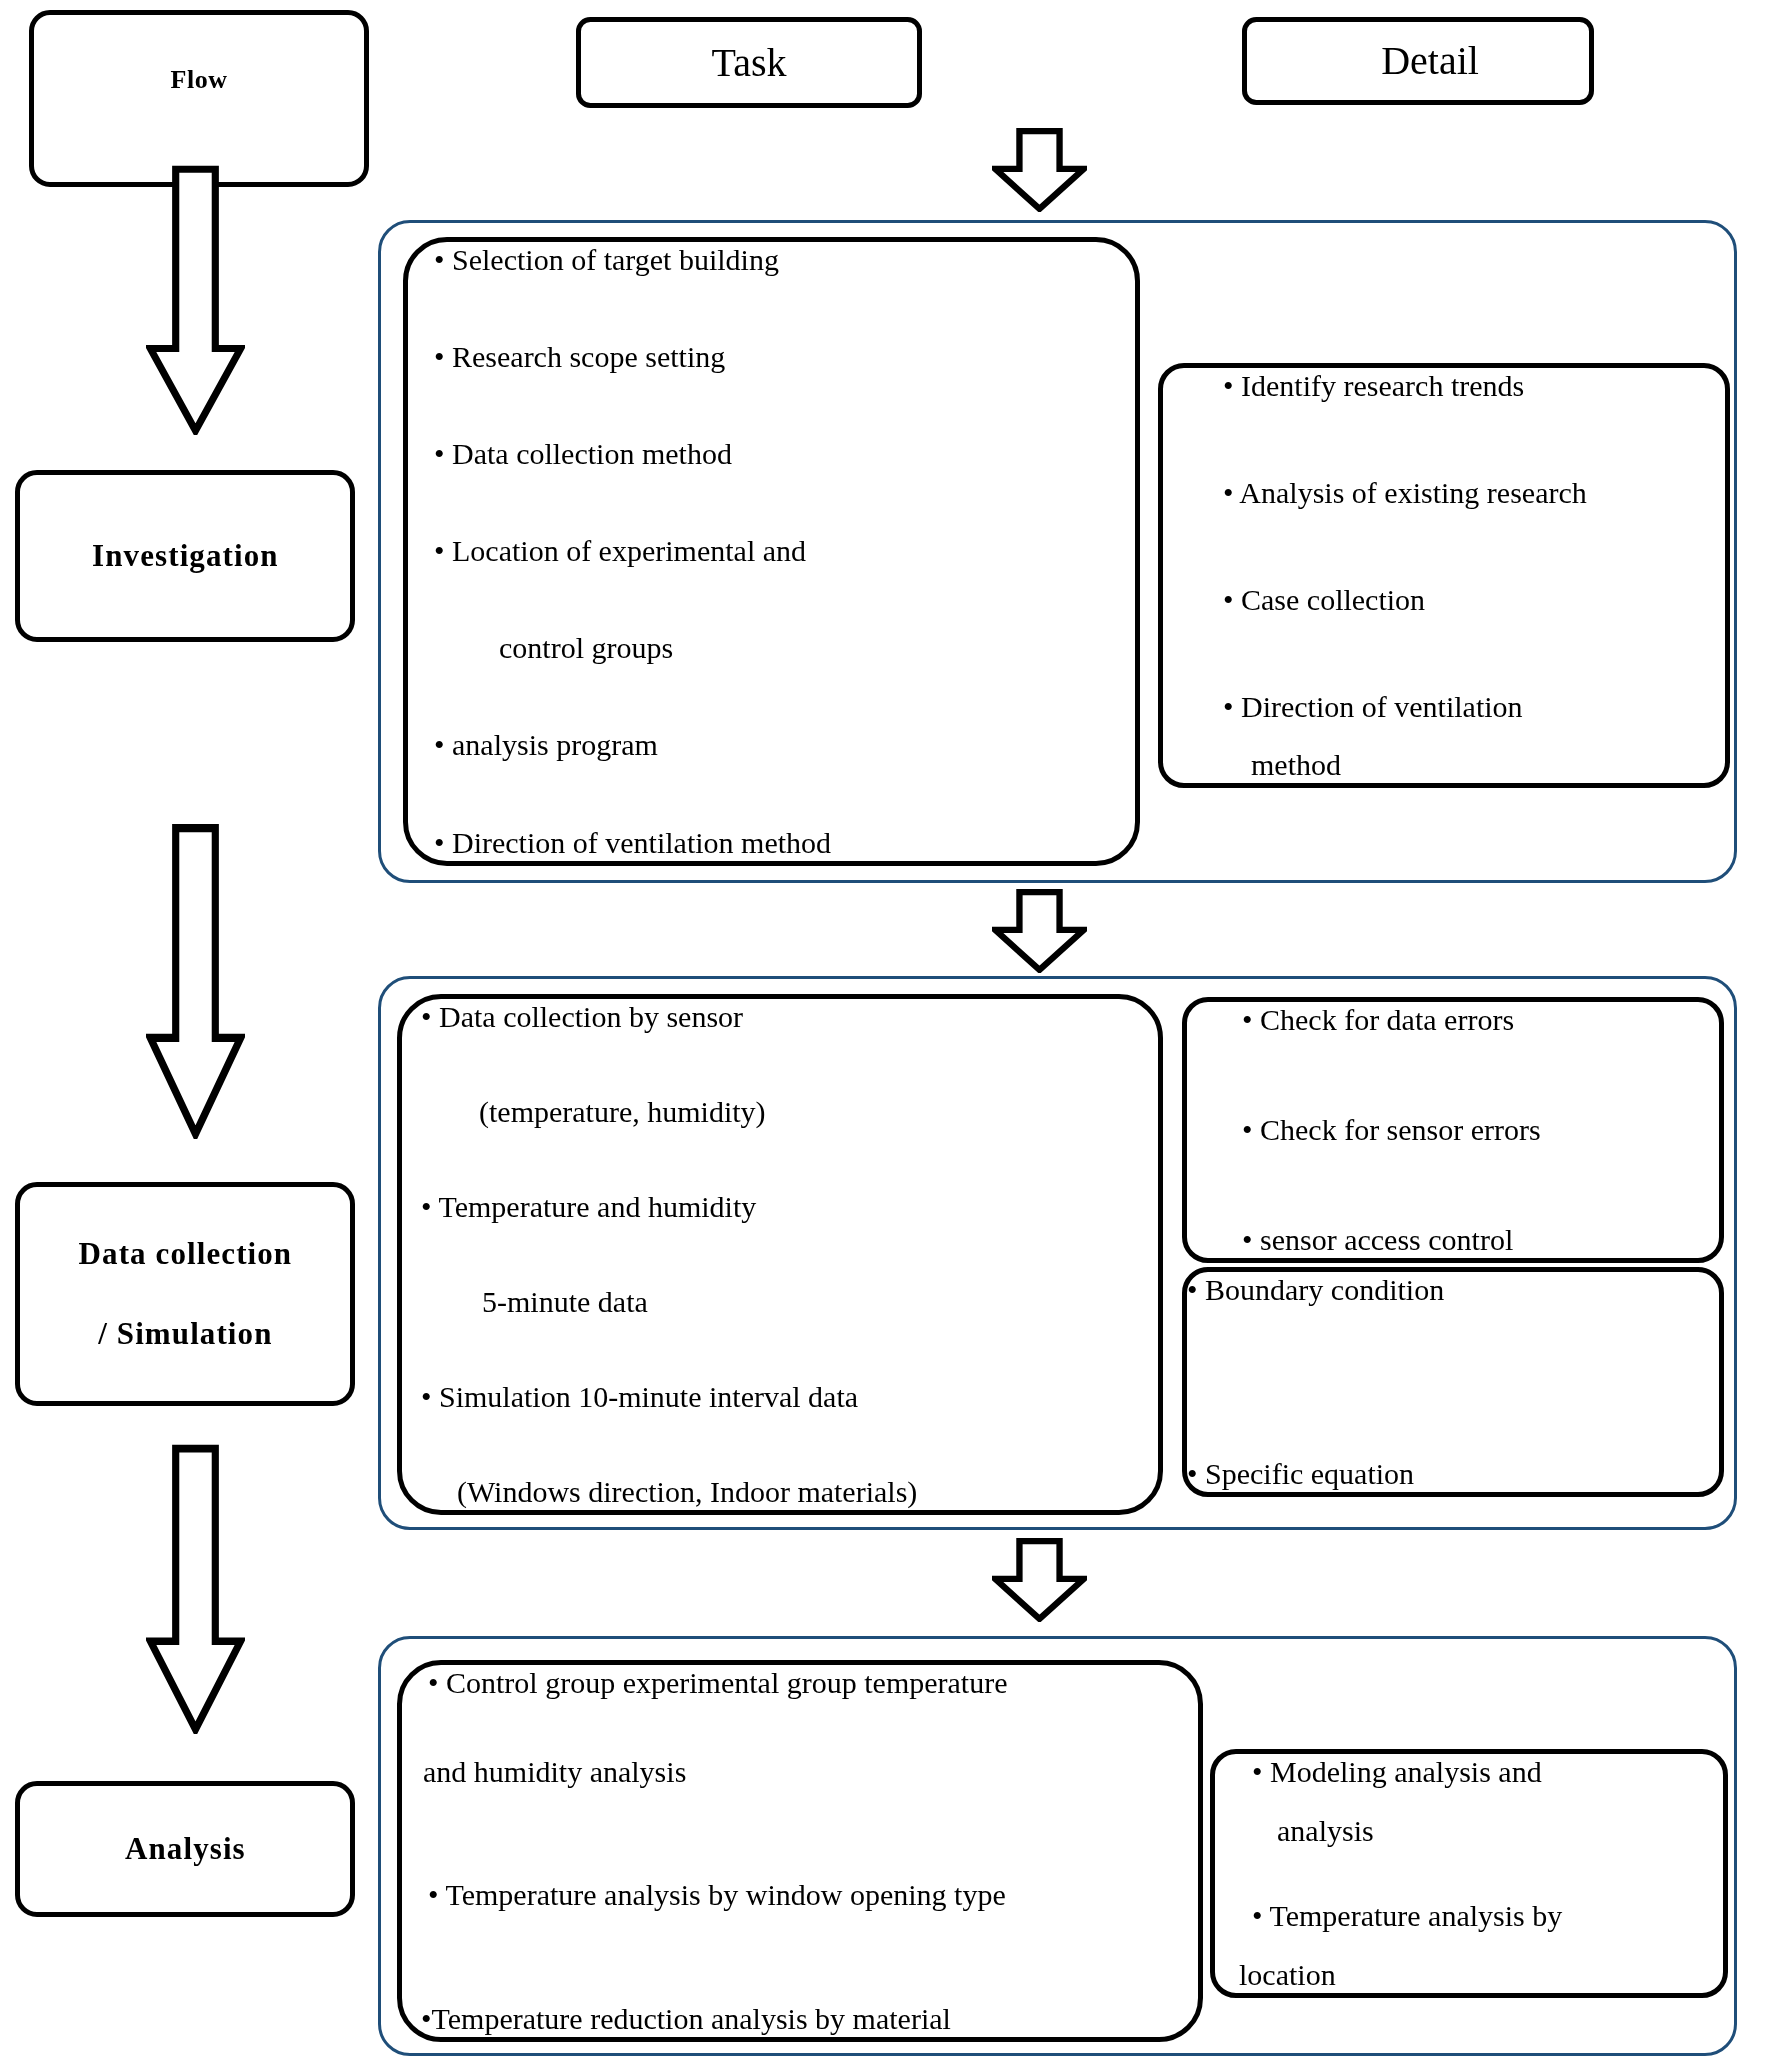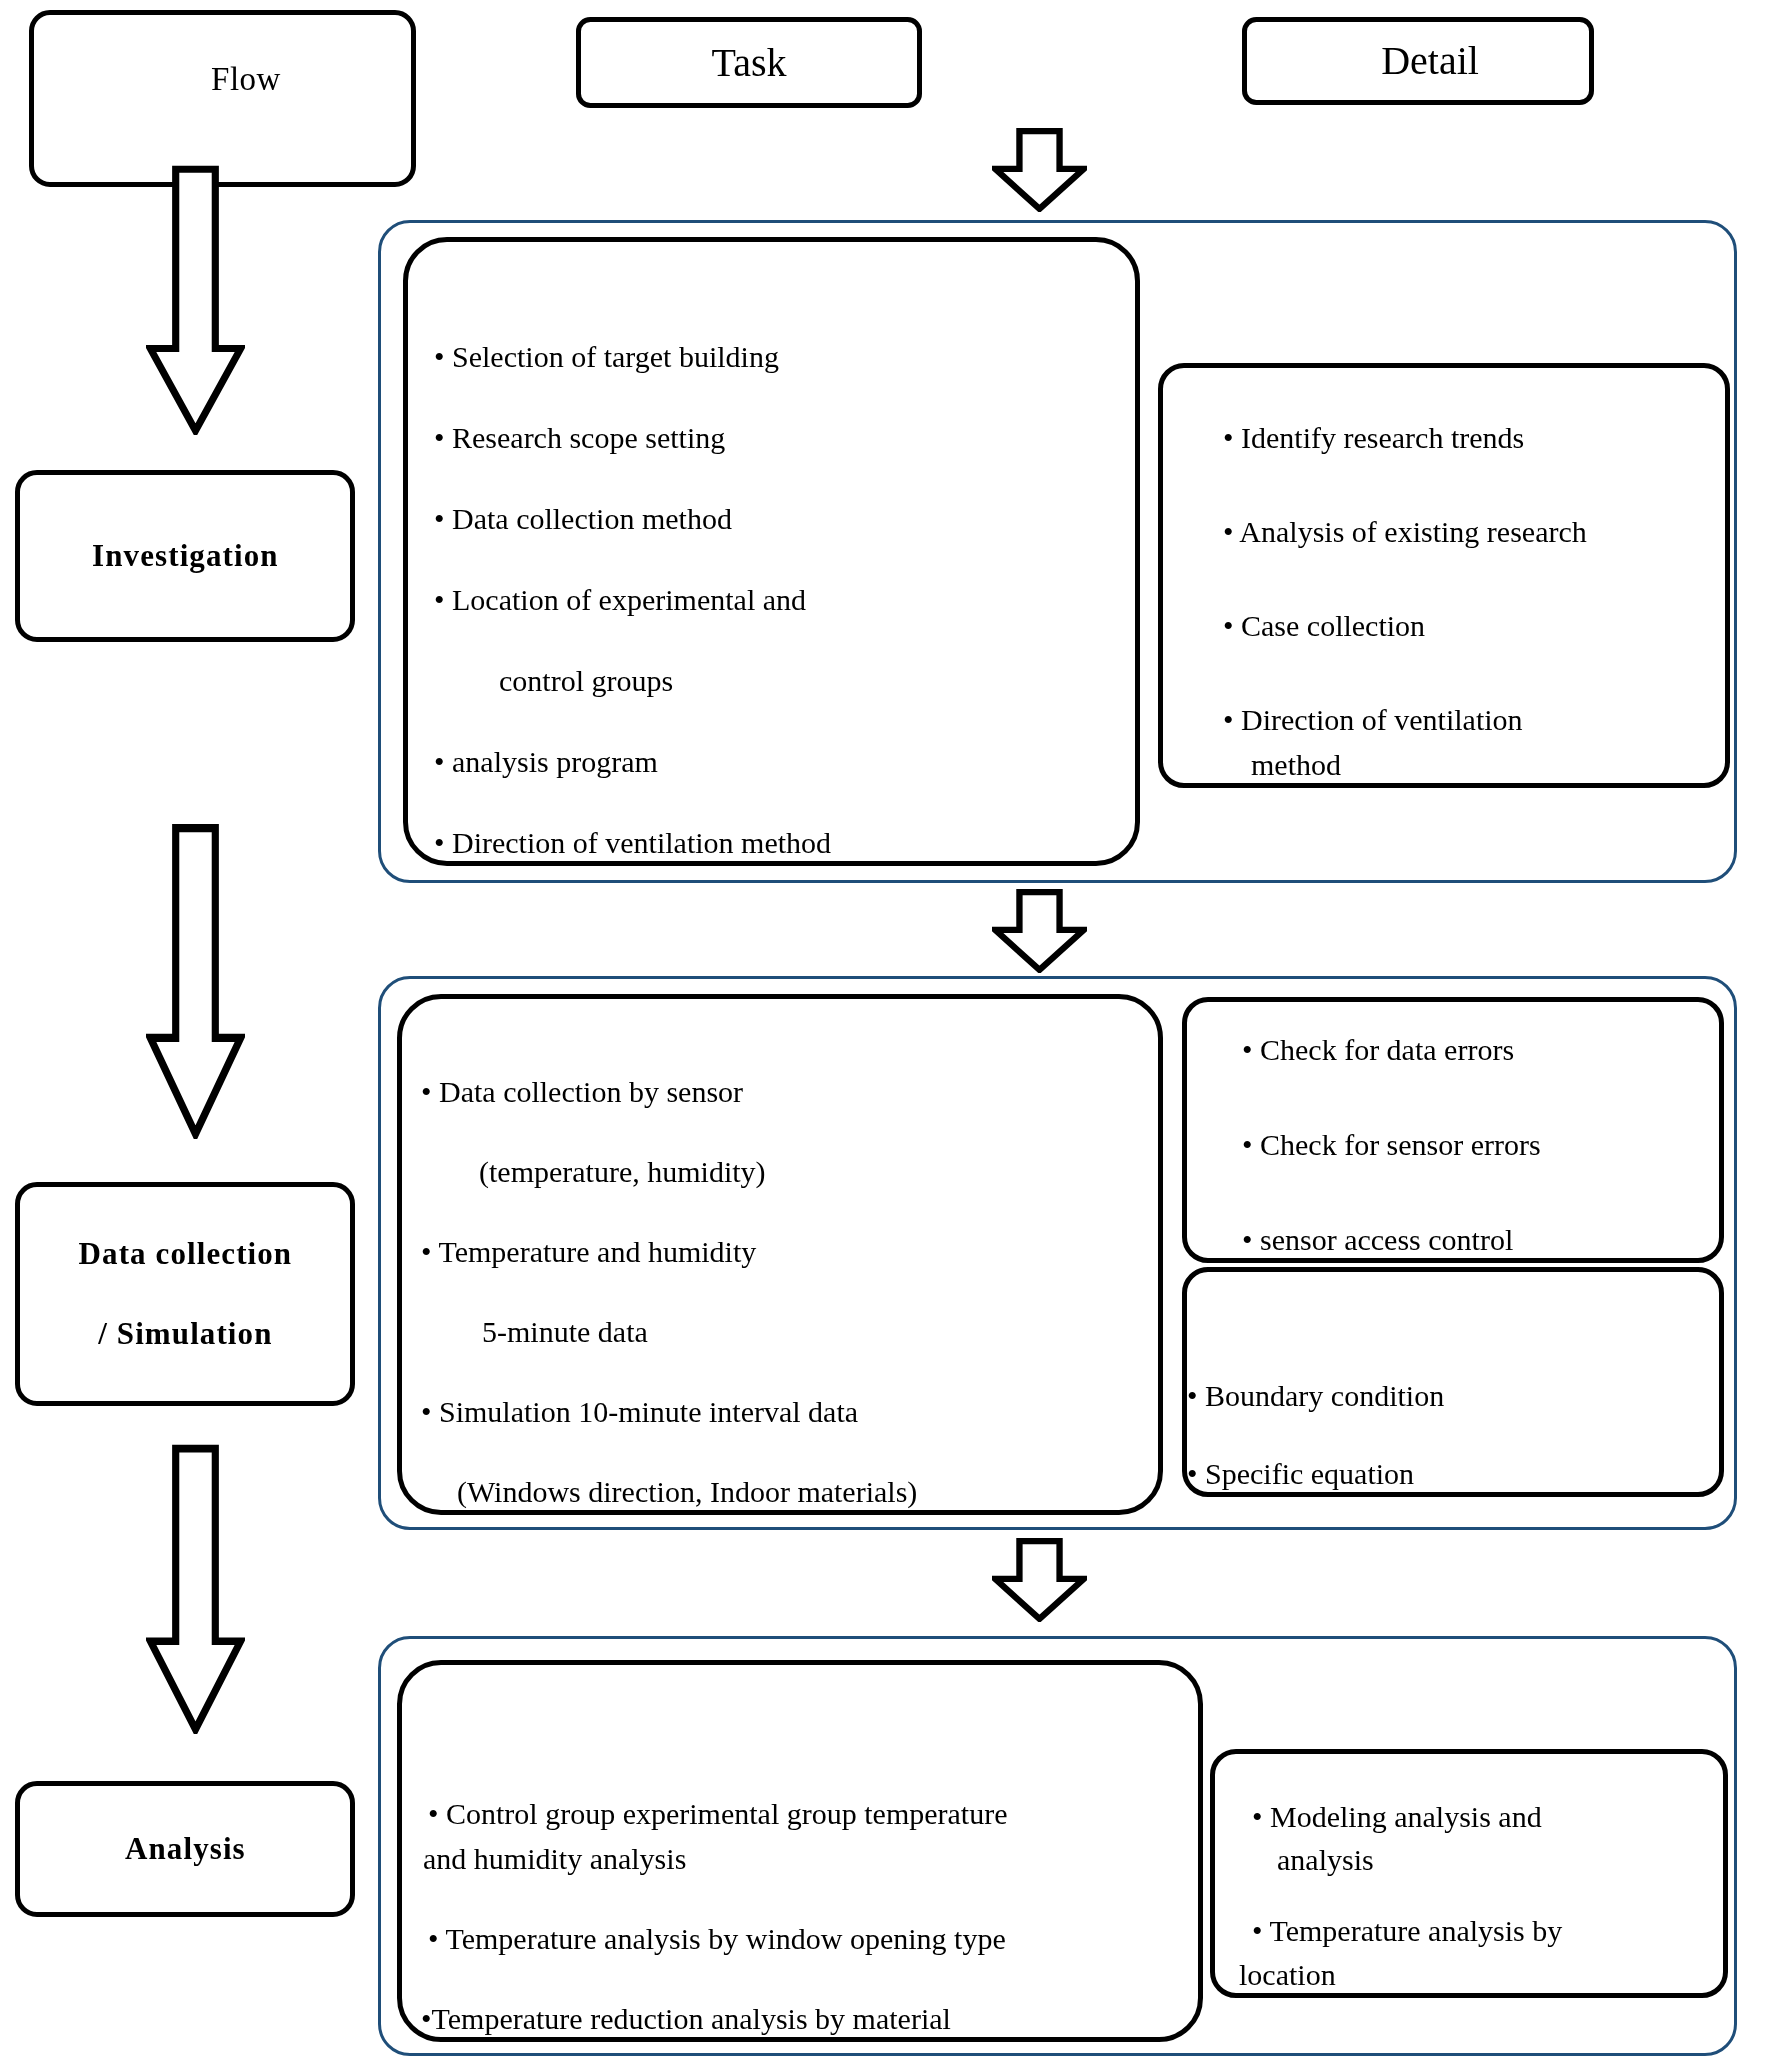--- a/index.html
+++ b/index.html
@@ -10,36 +10,36 @@
         display:flex;align-items:center;justify-content:center;font-size:40px;}
   
   .lbox{position:absolute;background:#fff;border:5.5px solid #000;border-radius:22px;
         display:flex;flex-direction:column;align-items:center;justify-content:center;
         font-size:31px;font-weight:bold;letter-spacing:1.1px;text-align:center;}
   .lbox .ln{height:80px;line-height:80px;}
   
   .sec{position:absolute;background:#fff;border:3.8px solid var(--blue,#1F4E79);border-radius:32px;}
   
   .ibox{position:absolute;background:#fff;border:5px solid #000;border-radius:44px;
-        display:flex;flex-direction:column;justify-content:flex-end;}
+        display:flex;flex-direction:column;justify-content:space-between;}
   .ibox.small{border-radius:26px;}
   
   .bl{height:36px;line-height:36px;font-size:30px;white-space:nowrap;}
   .g0{margin-top:0;}
   .g81{margin-top:45px;} .g86{margin-top:58px;} .g80{margin-top:44px;}
   .g77{margin-top:42px;} .g64{margin-top:35px;}
   .w16{margin-top:8.8px;} .w14{margin-top:7.7px;}
   .p47{padding-left:26px;} .p165{padding-left:91px;} .p110{padding-left:60px;}
   .p160{padding-left:88px;} .p73{padding-left:19px;} .p140{padding-left:77px;}
   .p145{padding-left:80px;} .p100{padding-left:55px;} .p90{}
   .p48{padding-left:26px;} .p38{padding-left:21px;} .p35{padding-left:19px;}
   .p67{padding-left:37px;} .p112{padding-left:62px;} .p44{padding-left:24px;}
   .arrow{position:absolute;}
   .arrow svg{display:block;width:100%;height:100%;}
-  .flow-pad{padding-bottom:38px;font-size:33px;font-weight:normal;letter-spacing:0.5px;padding-left:47px;}
+  .flow-pad{padding-bottom:38px;font-size:26px;font-weight:bold;letter-spacing:0.5px;}
 </style>
 </head>
 <body style="background: rgb(255, 255, 255);">
 
 <div class="canvas">
 
   <div class="hbox flow-pad" style="left:29px;top:10px;width:330px;height:129px;border-width:5.5px;border-radius:21px;">
     <span>Flow</span>
   </div>
   <div class="hbox" style="left:576px;top:16.5px;width:336px;height:81px;">

